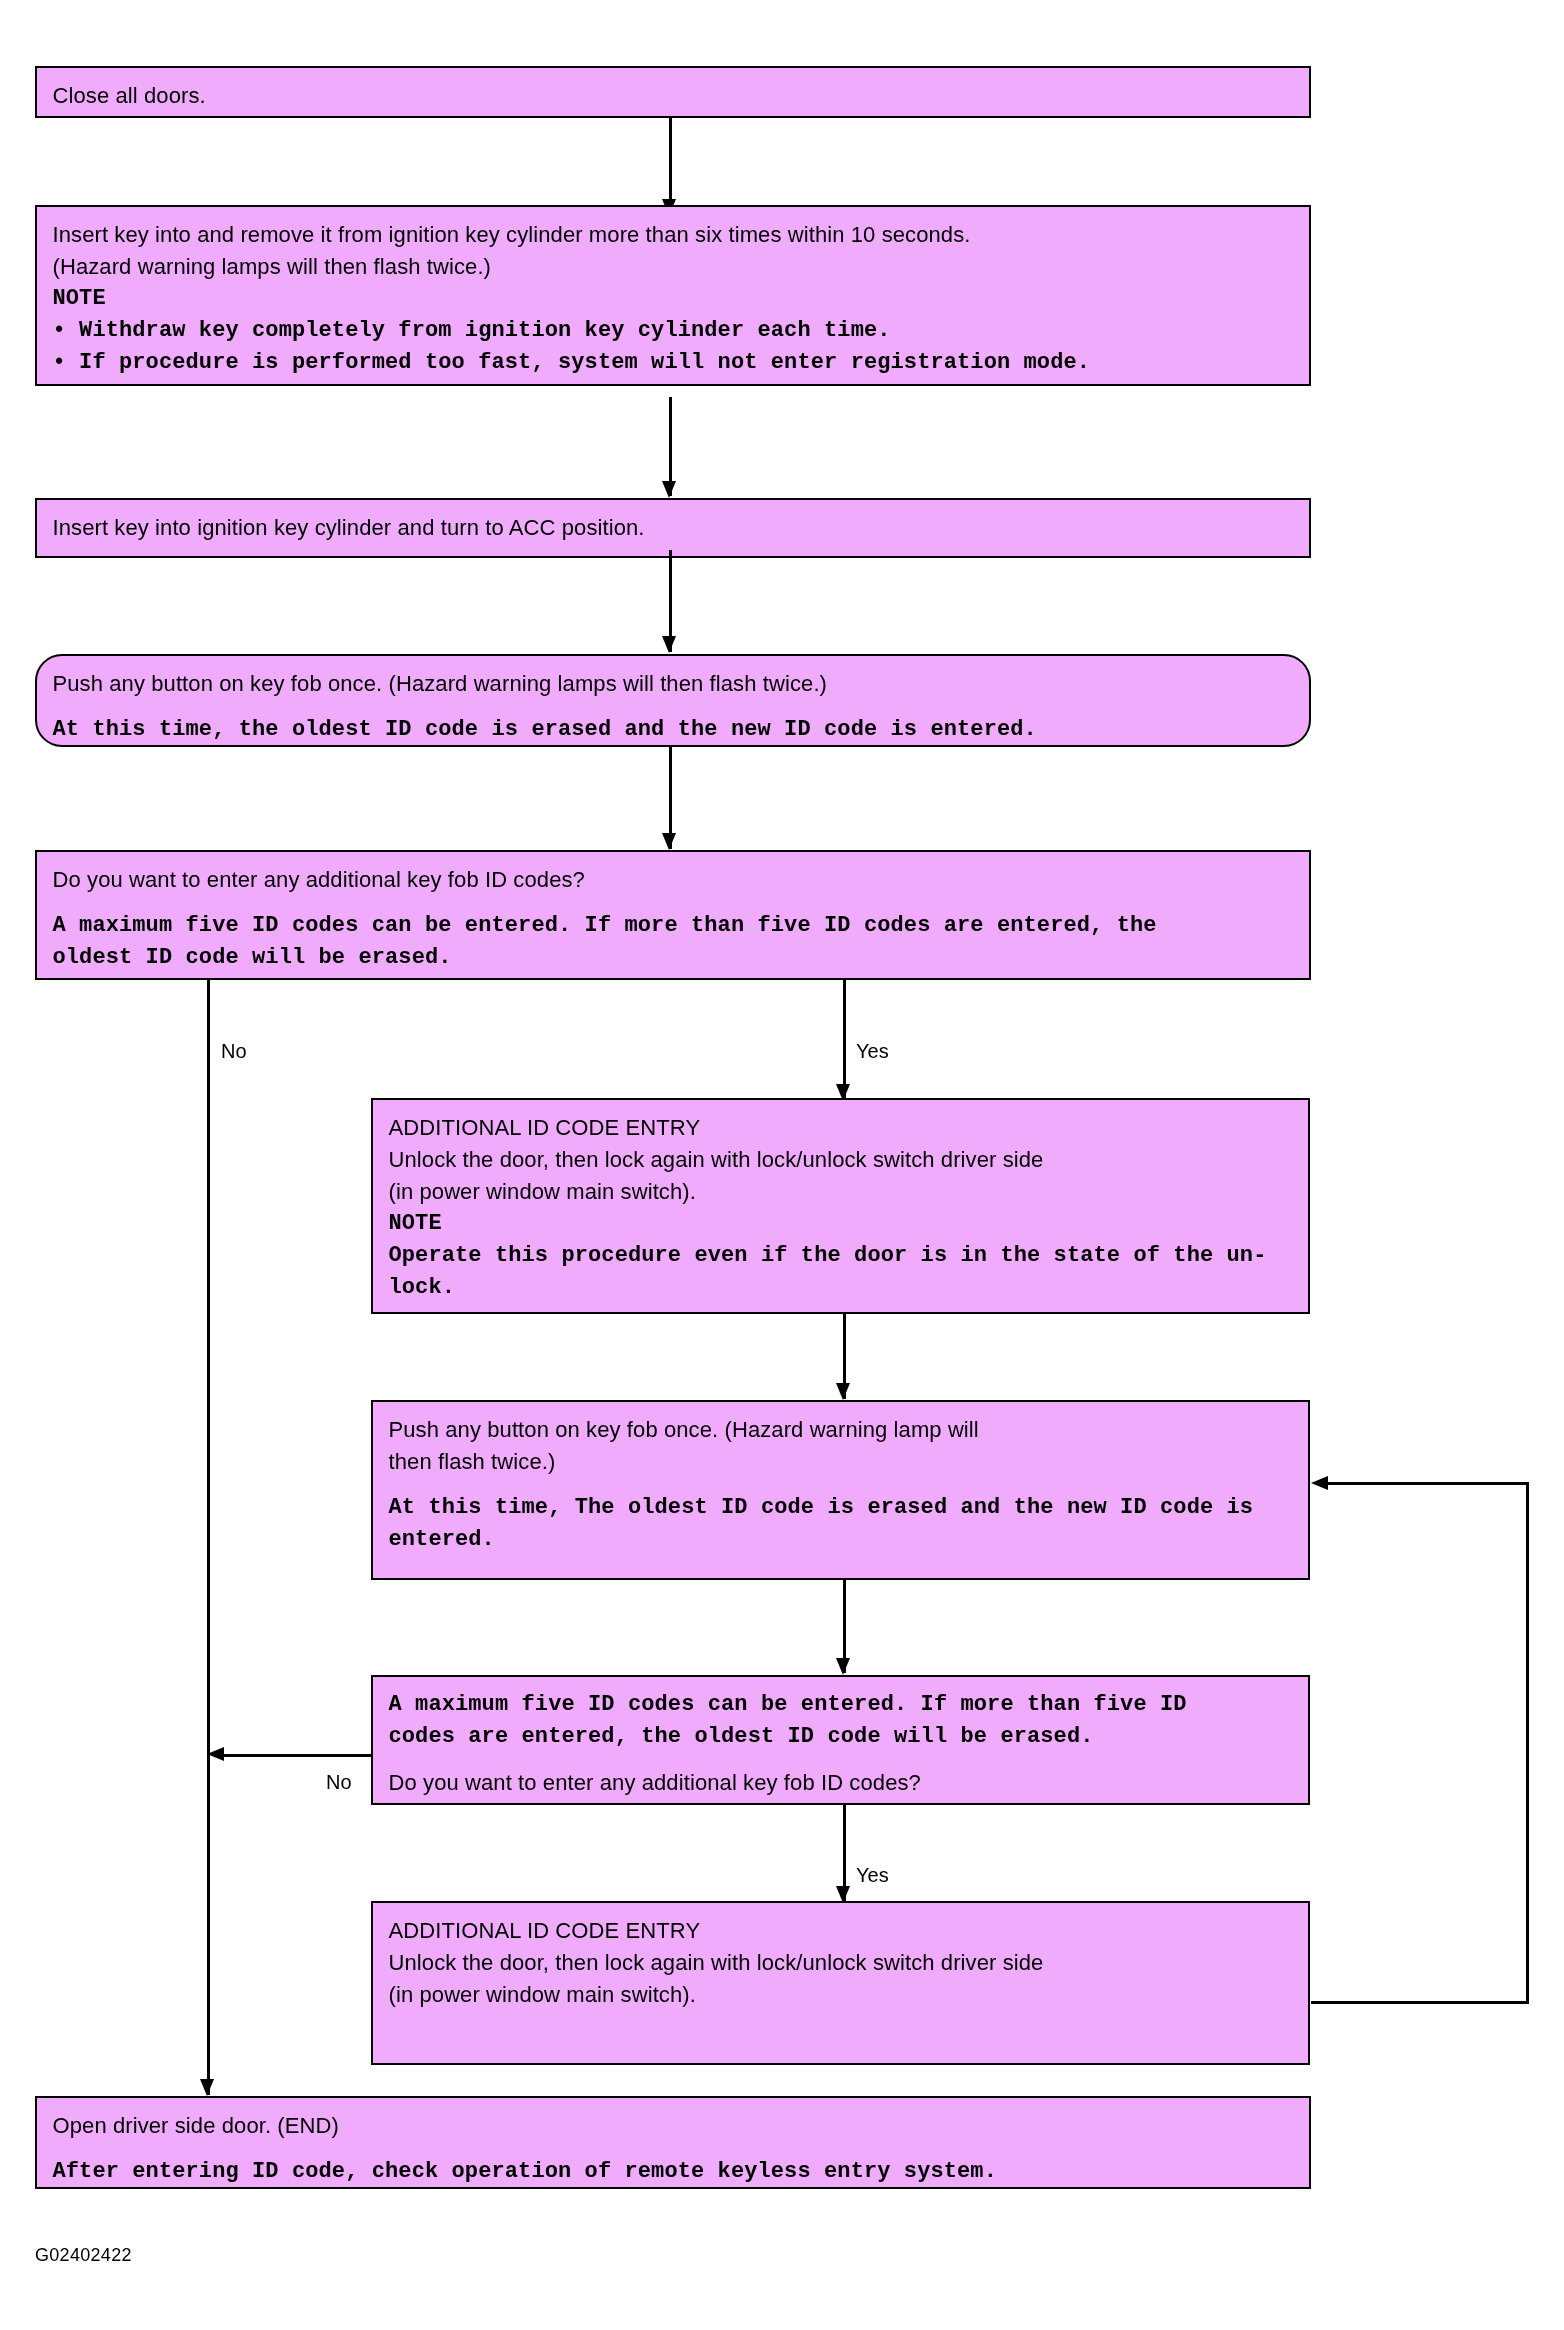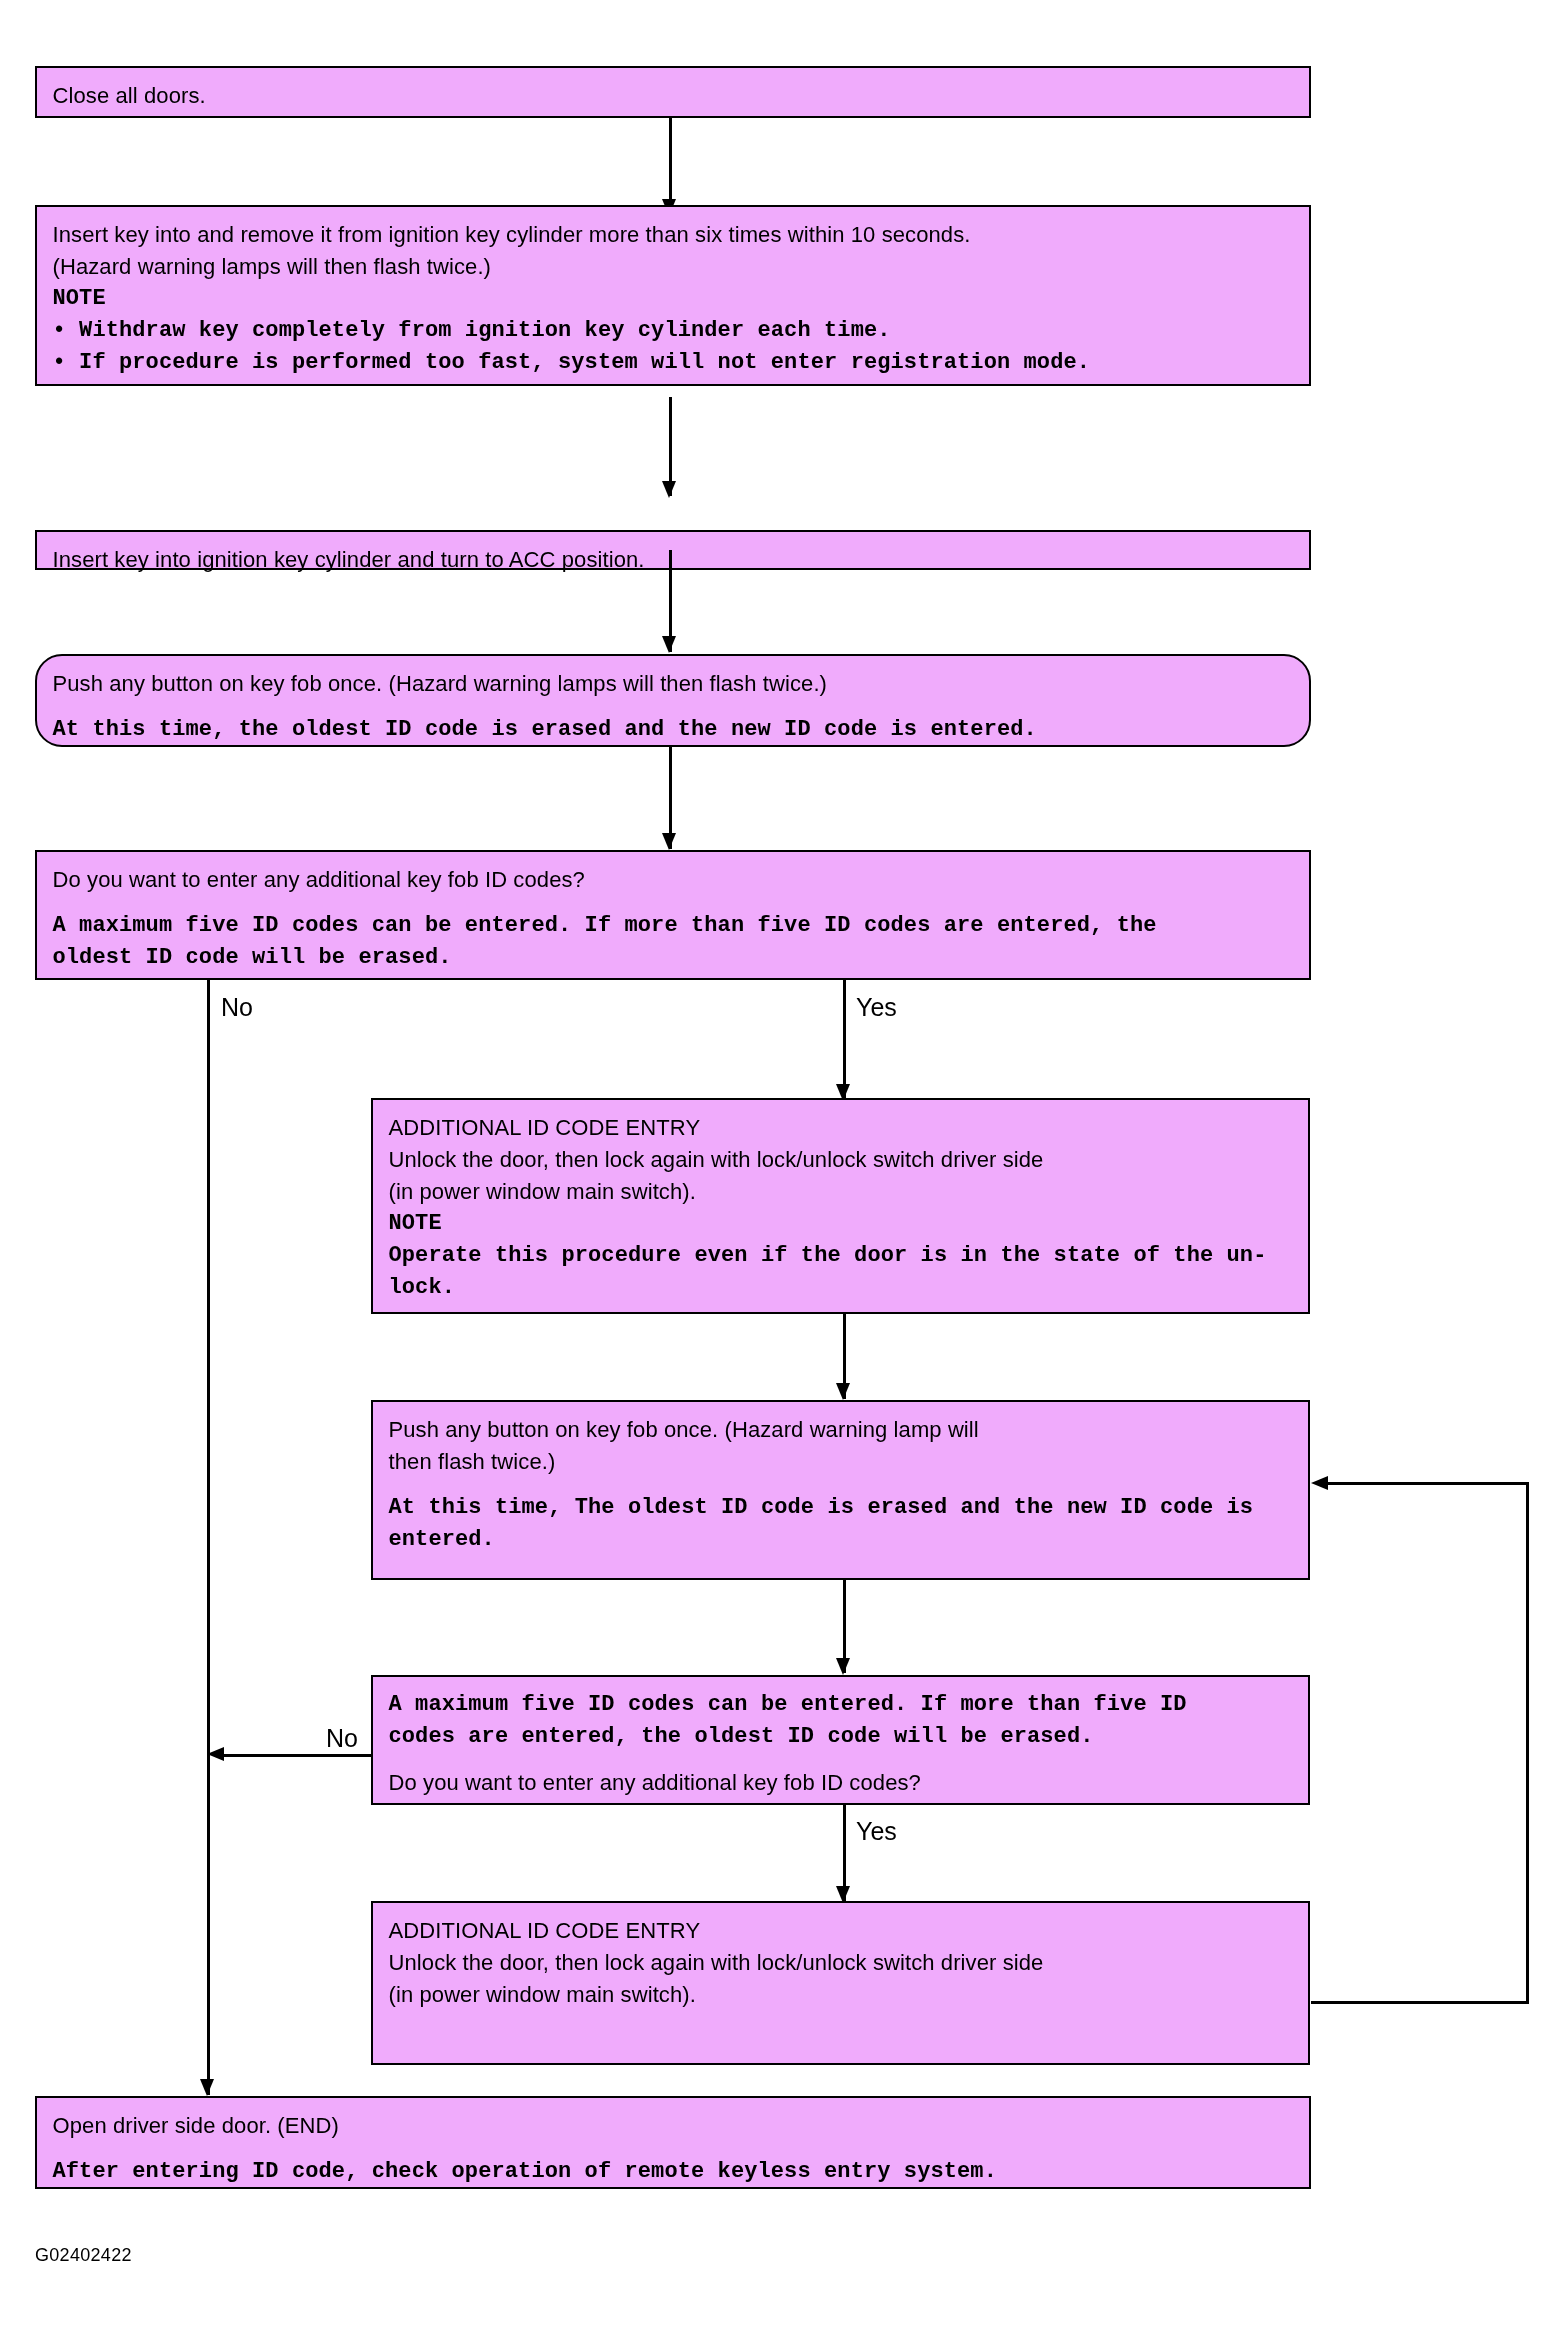--- a/index.html
+++ b/index.html
@@ -56,23 +56,24 @@
     position:absolute;
     width:0;height:0;
     border-top:7.8px solid transparent;
     border-bottom:7.8px solid transparent;
     border-right:17.3px solid #000;
   }
 
   
   .blabel{
     position:absolute;
-    font-size:25px;
+    font-size:20px;
     line-height:26px;
     white-space:nowrap;
+    margin-top:44px;
   }
 
   
   .figcode{
     position:absolute;
     font-size:18px;
     line-height:21px;
     letter-spacing:0.3px;
     white-space:nowrap;
   }
@@ -93,21 +94,21 @@
     <p>Insert key into and remove it from ignition key cylinder more than six times within 10 seconds.
 (Hazard warning lamps will then flash twice.)</p>
     <p class="b">NOTE</p>
     <p class="b">• Withdraw key completely from ignition key cylinder each time.</p>
     <p class="b">• If procedure is performed too fast, system will not enter registration mode.</p>
   </div>
 
   <div class="vline" style="left:669px; top:397px; height:99px;"></div>
   <div class="arrow-down" style="left:662px; top:481px;"></div>
 
-  <div class="box" style="left:35px; top:498px; width:1276px; height:40px;margin-top:32px;">
+  <div class="box" style="left:35px; top:498px; width:1276px; height:60px;">
     <p>Insert key into ignition key cylinder and turn to ACC position.</p>
   </div>
 
   <div class="vline" style="left:669px; top:550px; height:102px;"></div>
   <div class="arrow-down" style="left:662px; top:636px;"></div>
 
   <div class="box" style="left:35px; top:654px; width:1276px; height:93px;border-radius:27px;">
     <p>Push any button on key fob once. (Hazard warning lamps will then flash twice.)</p>
     <p class="b gap">At this time, the oldest ID code is erased and the new ID code is entered.</p>
   </div>

